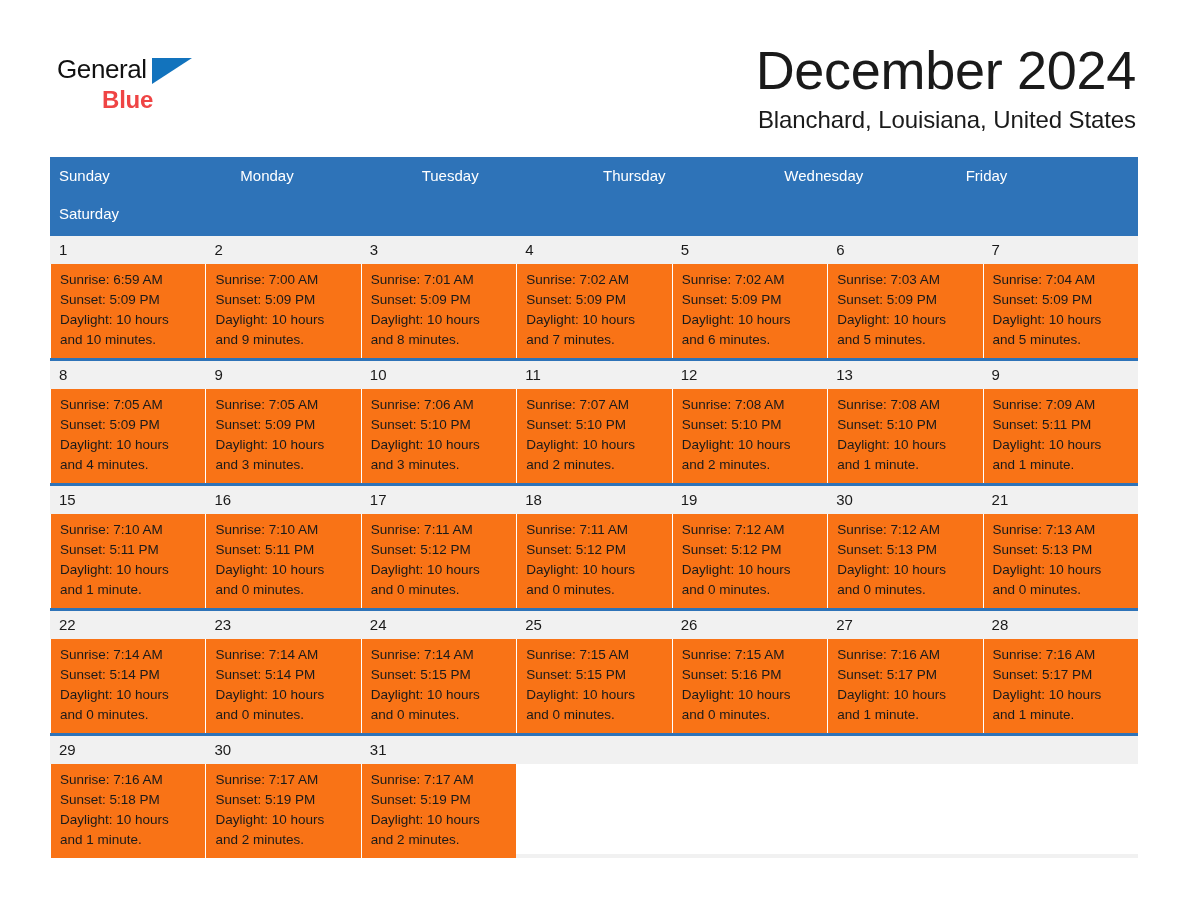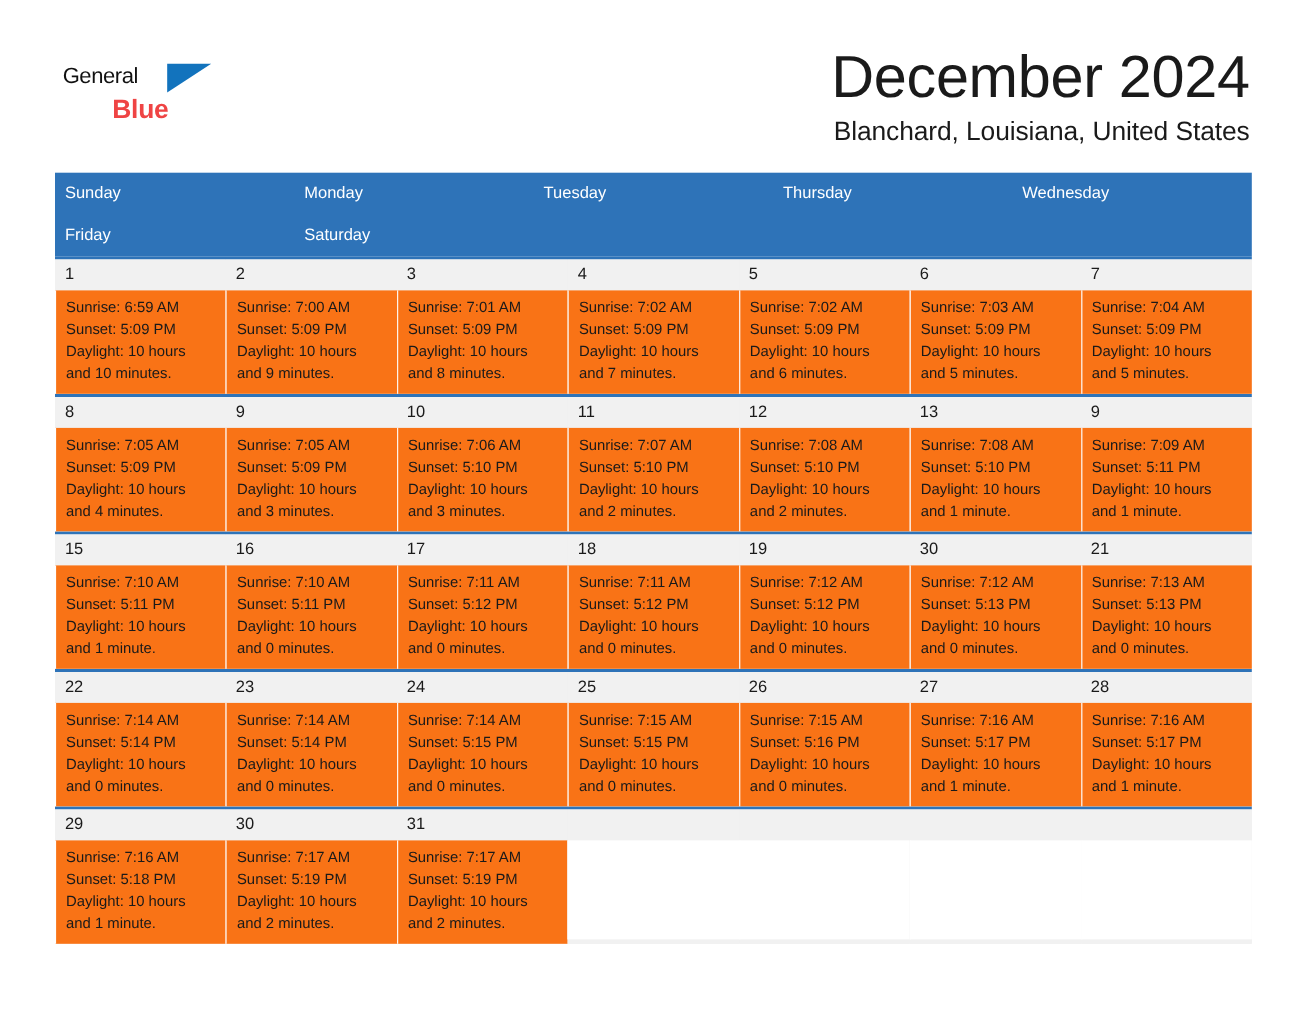--- a/index.html
+++ b/index.html
@@ -35,21 +35,21 @@
     width: 230px;
     height: 62px;
     user-select: none;
   }
   .logo-row1 {
     position: relative;
     height: 34px;
     line-height: 34px;
   }
   .logo-general {
-    font-size: 20px;
+    font-size: 26px;
     letter-spacing: -0.4px;
     color: #111111;
     font-family: "Liberation Sans", sans-serif;
   }
   .logo-tri {
     position: absolute;
     left: 95px;
     top: 6px;
     width: 0;
     height: 0;
@@ -89,21 +89,21 @@
 
   
   .calendar {
     position: absolute;
     left: 50px;
     top: 157px;
     width: 1088px;
   }
   .weekdays {
     display: grid;
-    grid-template-columns: repeat(5, 1fr);
+    grid-template-columns: repeat(6, 1fr);
     background: #2e73b8;
   }
   .weekday {
     color: #ffffff;
     font-size: 15px;
     line-height: 17px;
     padding: 10px 0 11px 9px;
     box-sizing: border-box;
   }
 

